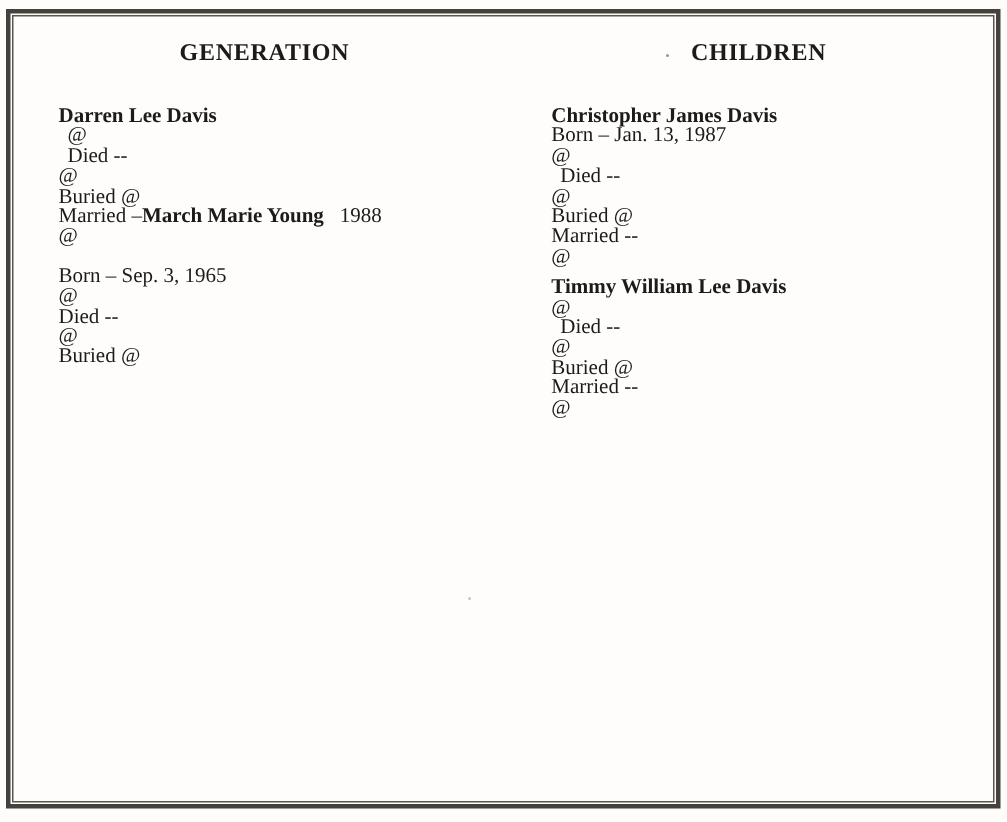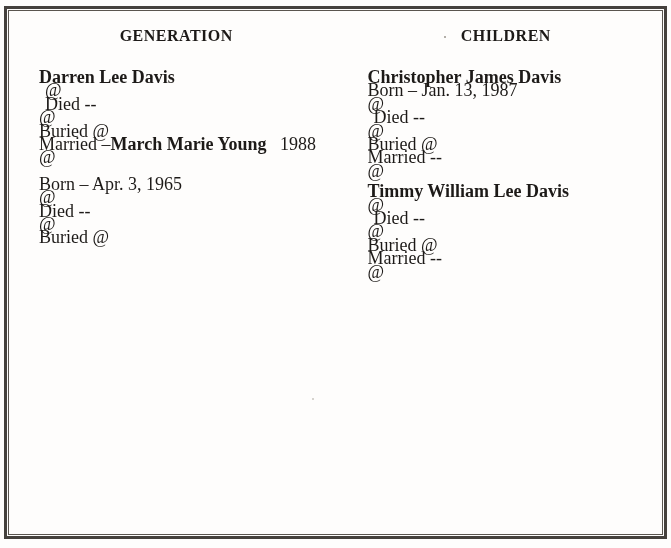--- a/index.html
+++ b/index.html
@@ -44,21 +44,21 @@
     font-size: 16px;
     line-height: 22px;
     font-weight: 700;
     text-align: center;
     letter-spacing: 0.5px;
   }
   .column-generation .col-header { padding-left: 8px; }
   .column-children  .col-header { padding-left: 14px; }
   .entries {
     margin-top: 24px;
-    font-size: 18px;
+    font-size: 14px;
     line-height: 13.4px;
   }
   .column-generation .entries { padding-left: 30px; }
   .column-children  .entries { padding-left: 32px; }
   .block + .block { margin-top: 13px; }
   .column-children .block + .block { margin-top: 7px; }
   .line { white-space: pre; }
   .line.indent { padding-left: 6px; }
   .bold { font-weight: 700; }
   .speck {
@@ -84,21 +84,21 @@
                 <div class="block">
                   <div class="line"><span class="bold">Darren Lee Davis</span></div>
                   <div class="line indent"><span>@</span></div>
                   <div class="line indent"><span>Died --</span></div>
                   <div class="line"><span>@</span></div>
                   <div class="line"><span>Buried @</span></div>
                   <div class="line"><span>Married –</span><span class="bold">March Marie Young</span><span>   1988</span></div>
                   <div class="line"><span>@</span></div>
                 </div>
                 <div class="block">
-                  <div class="line"><span>Born – Apr. 3, 1965</span></div>
+                  <div class="line"><span>Born – Sep. 3, 1965</span></div>
                   <div class="line"><span>@</span></div>
                   <div class="line"><span>Died --</span></div>
                   <div class="line"><span>@</span></div>
                   <div class="line"><span>Buried @</span></div>
                 </div>
               </div>
           </section>
 
           <section class="column column-children">
             <h1 class="col-header">CHILDREN</h1>

